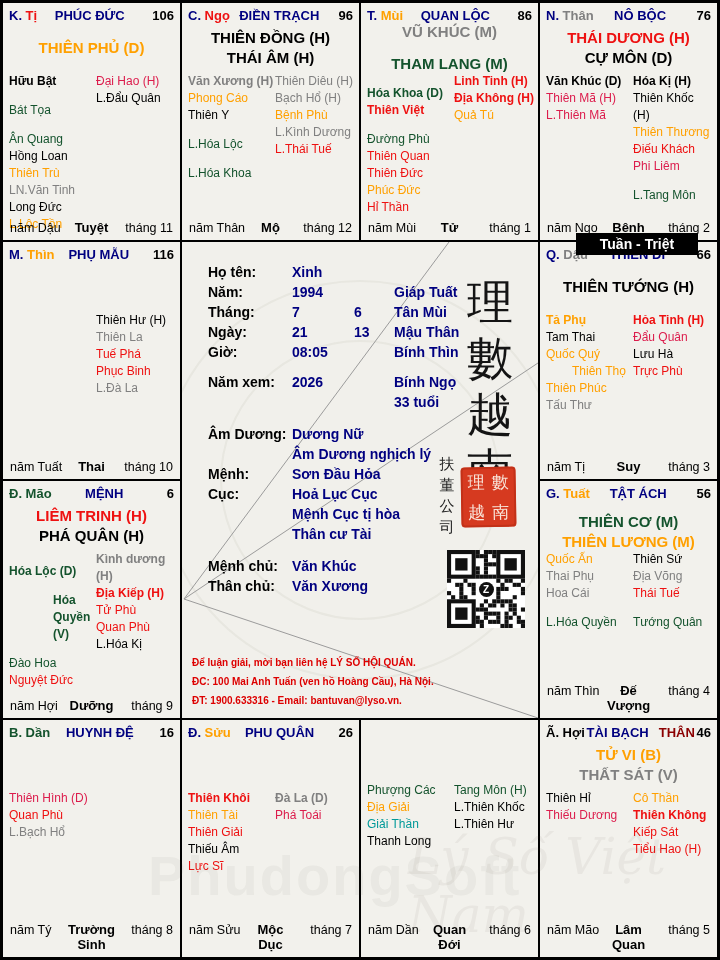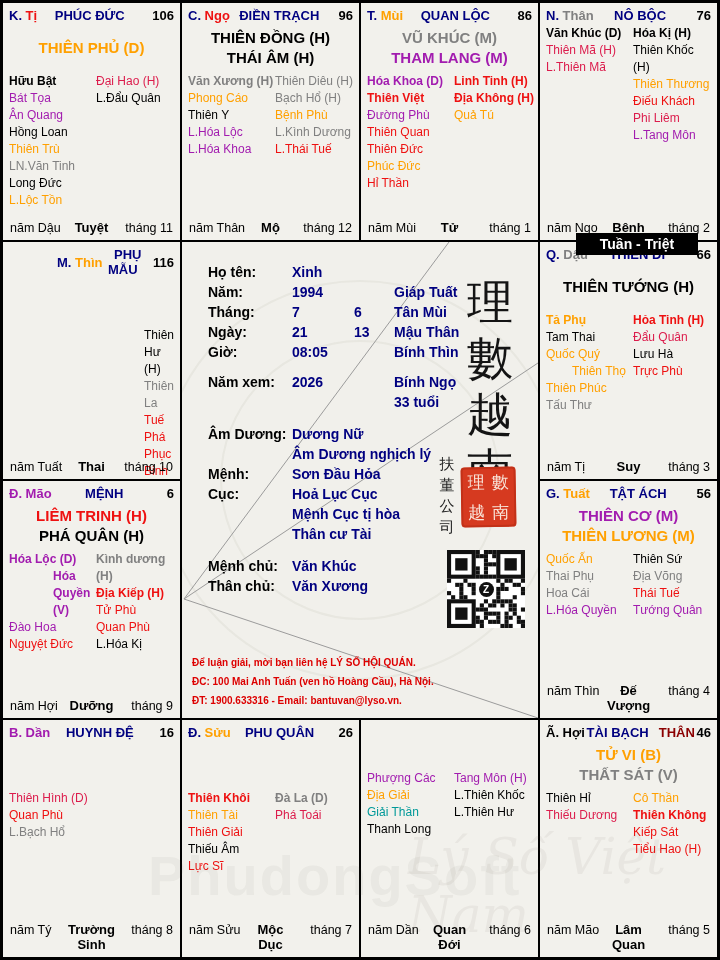--- a/index.html
+++ b/index.html
@@ -65,21 +65,21 @@
 
   .badge { position:absolute; left:573px; top:230px; width:122px; height:22px; background:#000; color:#fff;
     font-weight:bold; font-size:14px; text-align:center; line-height:22px; z-index:5; }
 
   .wm1 { position:absolute; left:145px; top:840px; font-size:56px; font-weight:bold;
     color:rgba(80,70,50,0.05); letter-spacing:2px; z-index:1; pointer-events:none; }
   .wm2 { position:absolute; left:405px; top:825px; font-size:50px; font-style:italic;
     font-family:"DejaVu Serif","Liberation Serif",serif; color:rgba(80,70,50,0.06); z-index:1; pointer-events:none; }
 
   .c-black{color:#000;} .c-navy{color:#000080;} .c-gray{color:#808080;} .c-red{color:#EE1111;}
-  .c-crimson{color:#DC1C4C;} .c-orange{color:#FFA000;} .c-green{color:#a21caf;} .c-teal{color:#009999;}
+  .c-crimson{color:#DC1C4C;} .c-orange{color:#FFA000;} .c-green{color:#14532d;margin-top:12px;} .c-teal{color:#009999;}
   .bold{font-weight:bold;}
 </style>
 </head>
 <body>
 
 <div class="board">
 
   <div class="cell" style="grid-area: 1 / 1;">
     <div class="cell-head">
       <span class="branch"><span class="c-navy">K.</span><span class="c-red"> Tị</span></span>
@@ -177,20 +177,24 @@
       <span class="foot-month">tháng 1</span>
     </div>
   </div>
 
   <div class="cell" style="grid-area: 1 / 4;">
     <div class="cell-head">
       <span class="branch"><span class="c-navy">N.</span><span class="c-gray"> Thân</span></span>
       <span class="pname-wrap"><span class="pname">NÔ BỘC</span><span class="pname-extra"></span></span>
       <span class="pnum">76</span>
     </div>
+    <div class="main-stars">
+        <span class="c-red">THÁI DƯƠNG (H)</span>
+        <span class="c-black">CỰ MÔN (D)</span>
+      </div>
     <div class="star-cols">
       <div class="scol left">
           <span class="c-black bold" style="display:block;">Văn Khúc (D)</span>
           <span class="c-crimson" style="display:block;">Thiên Mã (H)</span>
           <span class="c-crimson" style="display:block;">L.Thiên Mã</span>
         </div>
       <div class="scol right">
           <span class="c-black bold" style="display:block;">Hóa Kị (H)</span>
           <span class="c-black" style="display:block;">Thiên Khốc (H)</span>
           <span class="c-orange" style="display:block;">Thiên Thương</span>
@@ -199,21 +203,21 @@
           <span class="c-green" style="display:block;">L.Tang Môn</span>
         </div>
     </div>
     <div class="cell-foot">
       <span class="foot-year">năm Ngọ</span>
       <span class="foot-stage">Bệnh</span>
       <span class="foot-month">tháng 2</span>
     </div>
   </div>
 
-  <div class="cell" style="grid-area: 2 / 1; padding-left: 48px;">
+  <div class="cell" style="grid-area: 2 / 1;">
     <div class="cell-head">
       <span class="branch"><span class="c-navy">M.</span><span class="c-orange"> Thìn</span></span>
       <span class="pname-wrap"><span class="pname">PHỤ MẪU</span><span class="pname-extra"></span></span>
       <span class="pnum">116</span>
     </div>
     <div class="main-stars"></div>
     <div class="star-cols">
       <div class="scol left"></div>
       <div class="scol right">
           <span class="c-black" style="display:block;">Thiên Hư (H)</span>

